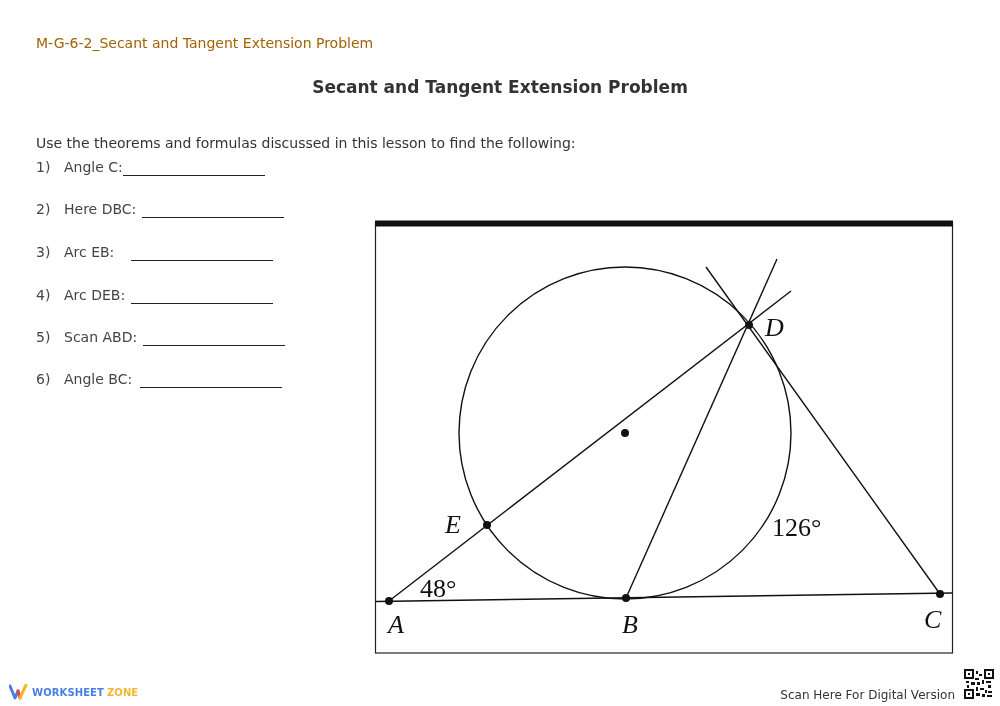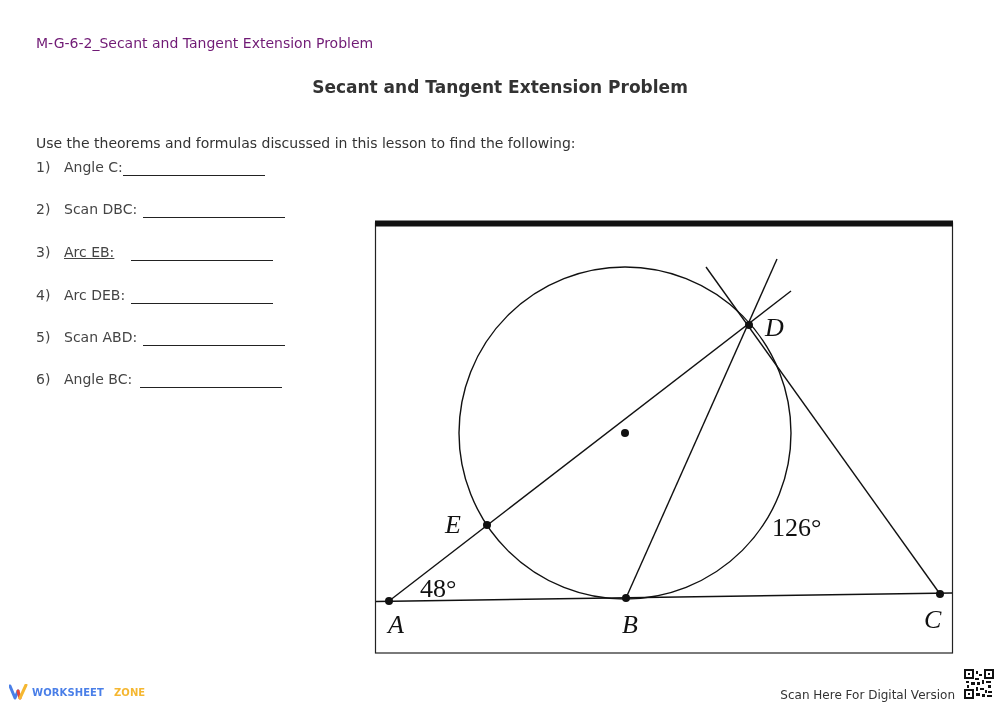--- a/index.html
+++ b/index.html
@@ -13,21 +13,21 @@
       position: relative;
       overflow: hidden;
       font-family: "DejaVu Sans", "Liberation Sans", sans-serif;
       color: #333333;
     }
     .doc-id {
       position: absolute;
       left: 36px;
       top: 35px;
       font-size: 14px;
-      color: #701a75;
+      color: #a16207;
     }
     .page-title {
       position: absolute;
       left: 0;
       width: 1000px;
       top: 77px;
       text-align: center;
       font-size: 17px;
       font-weight: bold;
       color: #333333;
@@ -53,21 +53,21 @@
       left: 9px;
       top: 684px;
       display: flex;
       align-items: center;
       font-size: 10px;
       font-weight: bold;
       letter-spacing: 0.1px;
     }
     .logo-mark { width: 20px; height: 16px; margin-right: 3px; }
     .logo-word1 { color: #4a7fe8; }
-    .logo-word2 { color: #f5b731; margin-left: 10px; }
+    .logo-word2 { color: #f5b731; margin-left: 3px; }
     .footer-scan {
       position: absolute;
       right: 45px;
       top: 688px;
       font-size: 12px;
       color: #333333;
       margin-left: 7px;
     }
     .qr {
       position: absolute;
@@ -85,26 +85,26 @@
 <div class="instructions">Use the theorems and formulas discussed in this lesson to find the following:</div>
 
 <div>
   <div class="q-row" style="left:36px; top:159px;">
     <span style="width:28px;display:inline-block;">1)</span>
     <span style="">Angle C:</span>
     <span style="display:inline-block;width:142px;border-bottom:1.5px solid #222;">&nbsp;</span>
   </div>
   <div class="q-row" style="left:36px; top:201px;">
     <span style="width:28px;display:inline-block;">2)</span>
-    <span style="margin-right:6px;">Scan DBC:</span>
+    <span style="margin-right:6px;">Here DBC:</span>
     <span style="display:inline-block;width:142px;border-bottom:1.5px solid #222;">&nbsp;</span>
   </div>
   <div class="q-row" style="left:36px; top:244px;">
     <span style="width:28px;display:inline-block;">3)</span>
-    <span style="margin-right:17px;text-decoration:underline;">Arc EB:</span>
+    <span style="margin-right:17px;">Arc EB:</span>
     <span style="display:inline-block;width:142px;border-bottom:1.5px solid #222;">&nbsp;</span>
   </div>
   <div class="q-row" style="left:36px; top:287px;">
     <span style="width:28px;display:inline-block;">4)</span>
     <span style="margin-right:6px;">Arc DEB:</span>
     <span style="display:inline-block;width:142px;border-bottom:1.5px solid #222;">&nbsp;</span>
   </div>
   <div class="q-row" style="left:36px; top:329px;">
     <span style="width:28px;display:inline-block;">5)</span>
     <span style="margin-right:6px;">Scan ABD:</span>

